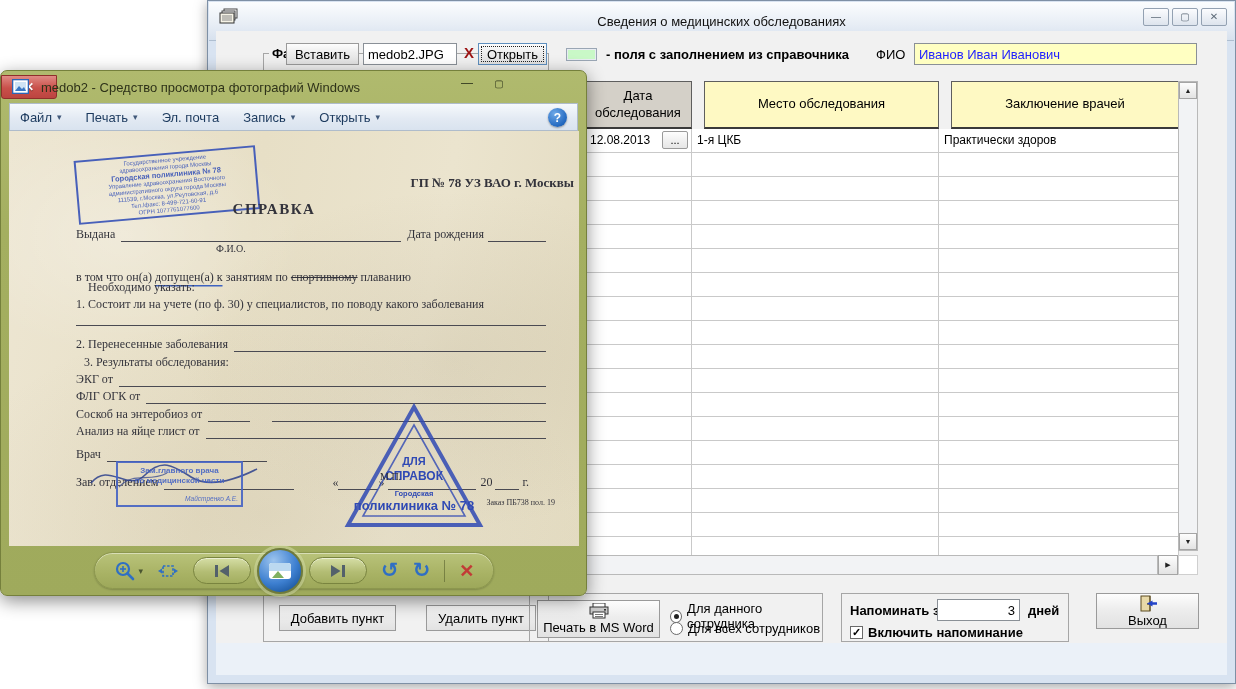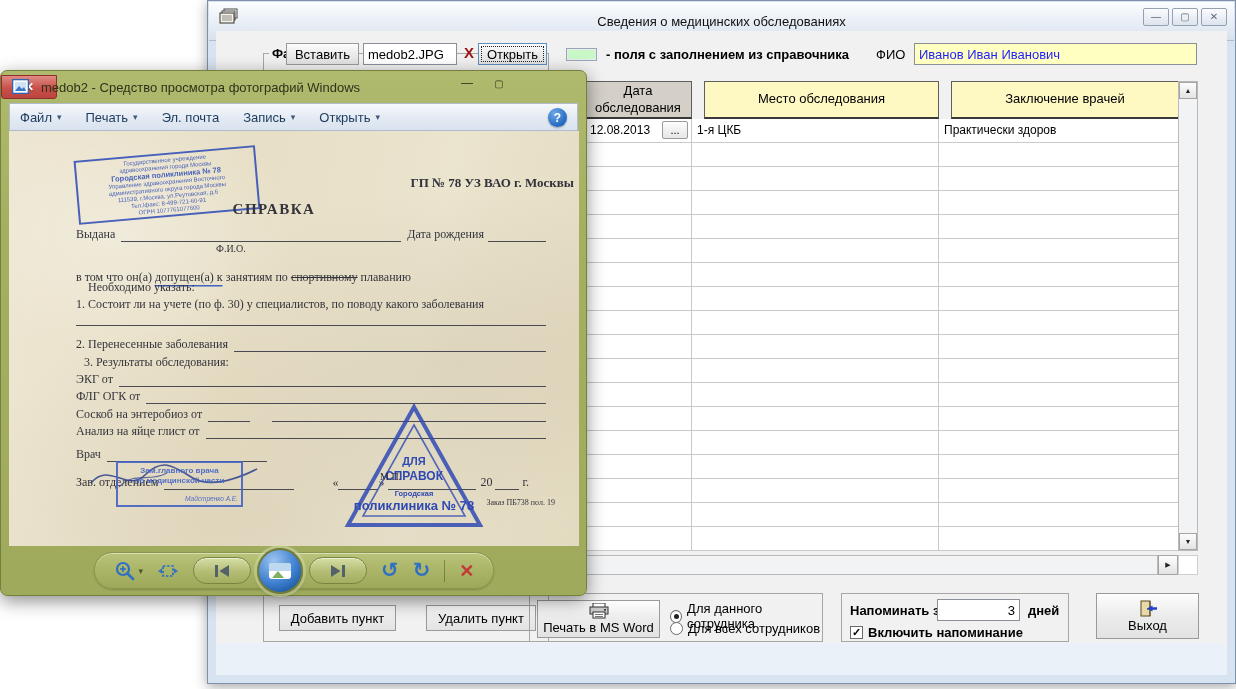--- a/index.html
+++ b/index.html
@@ -38,21 +38,21 @@
     outline:1px dotted #222; outline-offset:-4px; border:1px solid #5E8FBE; }
   #legend-swatch { position:absolute; left:350px; top:17px; width:31px; height:13px;
     background:#C9F8C7; border:1px solid #9AA6B4; box-shadow:0 0 0 1px #E8ECF2 inset; }
   #legend-text { position:absolute; left:390px; top:16px; font-weight:bold; }
   #fio-label { position:absolute; left:660px; top:16px; }
   #inp-fio { position:absolute; left:698px; top:12px; width:283px; height:22px;
     background:#FFFFC2; color:#1F1FFF; }
 
   
   #med-table { position:absolute; left:368px; top:50px; width:594px; }
-  .th-row { display:grid; grid-template-columns:107px 247px 240px; height:38px; }
+  .th-row { display:grid; grid-template-columns:107px 247px 240px; height:48px; }
   .th { border:1px solid #5E5E5E; border-bottom:2px solid #3A3A3A; margin-right:-1px;
     display:flex; align-items:center; justify-content:center; text-align:center; line-height:1.25; }
   .th-gray { background:#D4D0C8; }
   .th-green { background:#fef9c3;margin-left:13px; }
   .tbl-body { border-left:1px solid #8B8B8B; }
   .t-row { display:grid; grid-template-columns:107px 247px 240px; height:24px; background:#fff; }
   .t-cell { border-right:1px solid #C9C9C9; border-bottom:1px solid #C9C9C9;
     padding:4px 5px 0 5px; font-size:12px; white-space:nowrap; overflow:hidden; position:relative; }
   .dots-btn { position:absolute; right:3px; top:2px; width:26px; height:18px;
     border:1px solid #9A9A9A; border-radius:2px; background:linear-gradient(#FDFDFD,#E6E6E6);
@@ -82,21 +82,21 @@
 
   #grp-remind { left:625px; top:562px; width:228px; height:49px; }
   .remind-label { font-weight:bold; }
   #inp-days { position:absolute; left:95px; top:5px; width:83px; height:22px; text-align:right; }
   #days-label { position:absolute; left:186px; top:9px; font-weight:bold; }
   #remind-check-row { position:absolute; left:8px; top:31px; display:flex; align-items:center; gap:5px; }
   .checkbox { width:13px; height:13px; border:1px solid #6A6A6A; background:#fff; font-size:11px;
     font-weight:bold; display:flex; align-items:center; justify-content:center; line-height:1; }
   #remind-word { position:absolute; left:8px; top:9px; font-weight:bold; }
 
-  #btn-exit { position:absolute; left:880px; top:562px; width:103px; height:46px; flex-direction:column; gap:1px; }
+  #btn-exit { position:absolute; left:880px; top:562px; width:103px; height:36px; flex-direction:column; gap:1px; }
 
   
   #viewer { position:absolute; left:0; top:70px; width:587px; height:526px; z-index:10;
     background:linear-gradient(#B0BA6E,#A4AF60 30%,#9FAA5C); border:1px solid #75803C;
     border-radius:7px; box-shadow:0 5px 18px rgba(0,0,0,.45); }
   .vw-titlebar { position:absolute; left:0; top:0; right:0; height:32px; display:flex; align-items:center; }
   .vw-icon { position:absolute; left:11px; top:8px; width:17px; height:15px; }
   .vw-title { position:absolute; left:40px; right:120px; font-size:13px; color:#2E3219; }
   .vw-ctl { position:absolute; top:0; height:24px; display:flex; align-items:center; justify-content:center;
     color:#333A1E; font-size:12px; }

